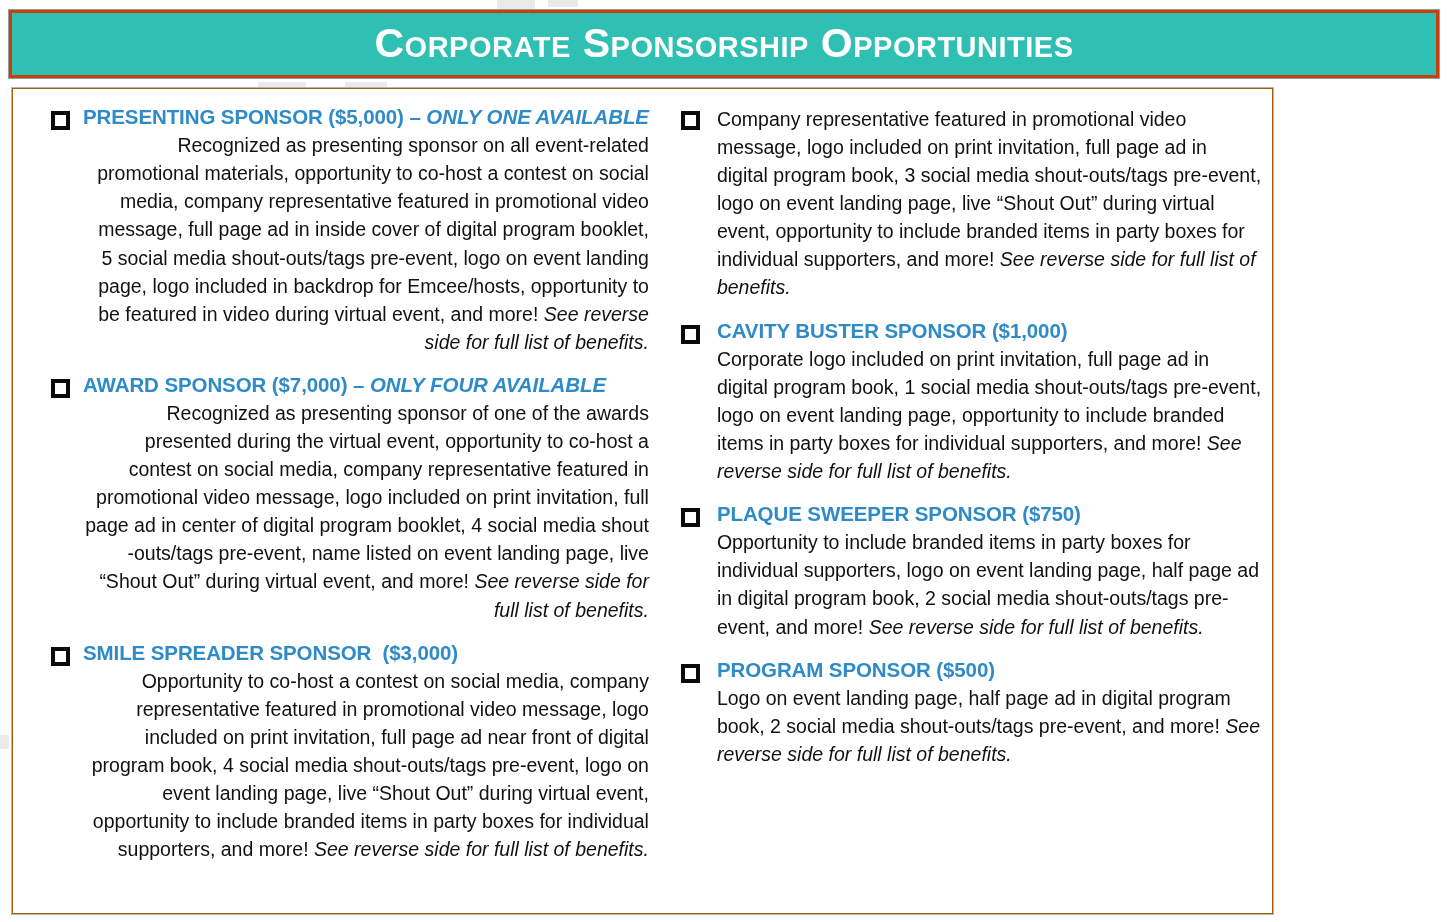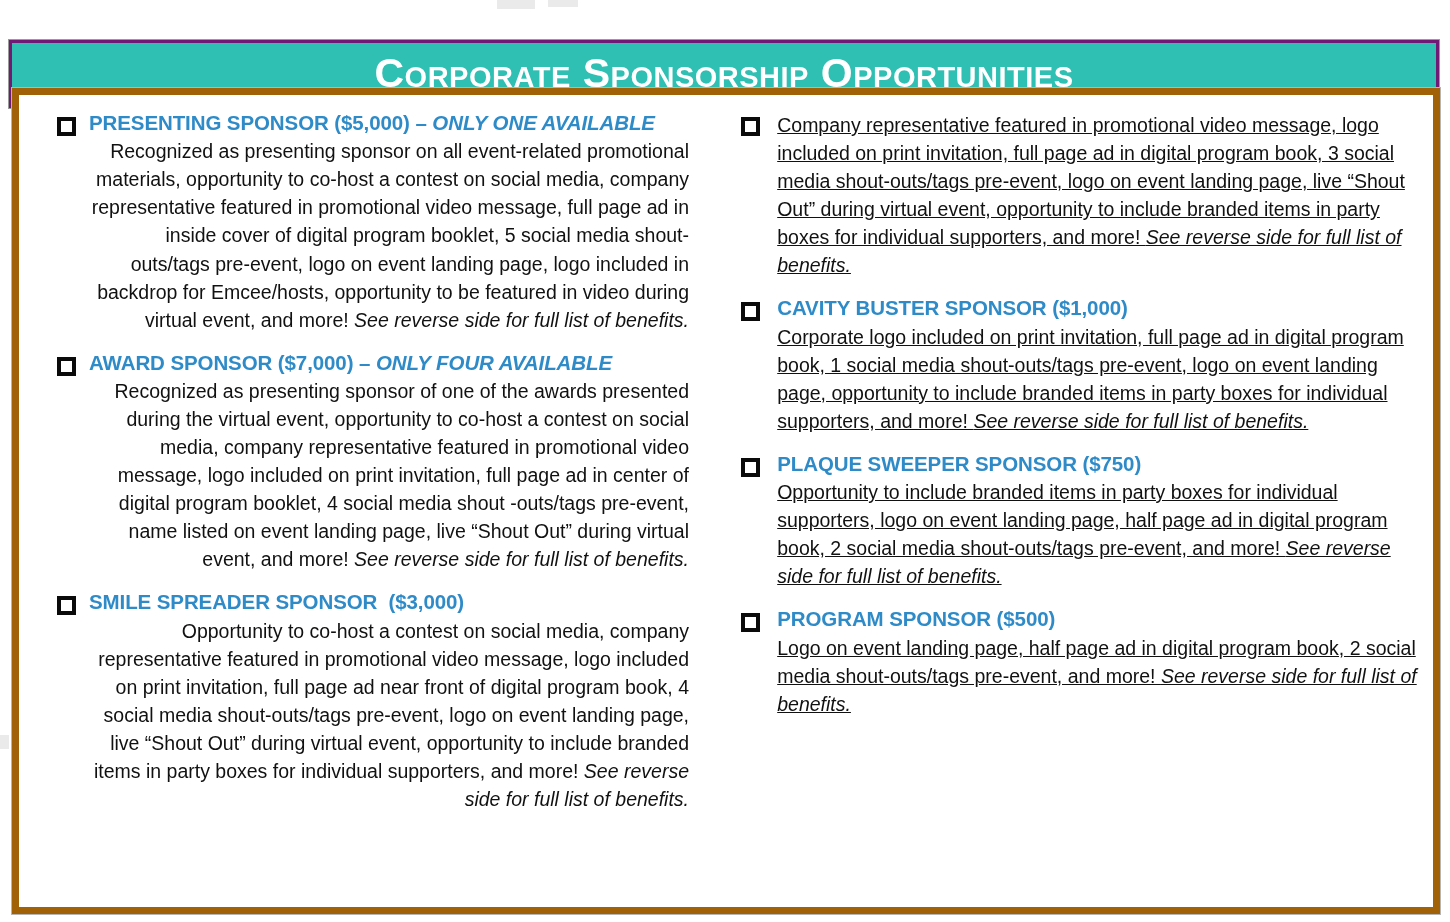--- a/index.html
+++ b/index.html
@@ -28,25 +28,24 @@
   .a4 { left: 345px;  top: 82px;  width: 42px; height: 9px; }
   .a5 { left: 0px;    top: 735px; width: 9px;  height: 14px; }
 
   
   .banner-wrap {
     position: absolute;
     left: 9px;
     top: 10px;
     width: 1430px;
     height: 68px;
-    border: 3px solid #701a75;
+    border: 3px solid #c2410c;
     background: #2fbfb3;
     box-sizing: border-box;
     box-shadow: 0 0 0 1px #9a9a9a;
-    margin-top: 30px;
   }
   .banner-title {
     position: absolute;
     left: 0; right: 0; top: 50%;
     transform: translateY(-52%);
     text-align: center;
     color: #ffffff;
     font-family: "Liberation Sans", sans-serif;
     font-size: 41px;
     font-weight: bold;
@@ -54,23 +53,23 @@
     letter-spacing: .5px;
     line-height: 1;
     white-space: nowrap;
   }
 
   
   .body-frame {
     position: absolute;
     left: 12px;
     top: 88px;
-    width: 1428px;
+    width: 1261px;
     height: 826px;
-    border: 7px solid #a16207;
+    border: 1px solid #a16207;
     background: #ffffff;
     box-sizing: border-box;
     box-shadow: 0 0 0 1px #b5b5b5;
   }
 
   .columns {
     position: absolute;
     left: 0; top: 0;
     width: 100%;
     height: 100%;
@@ -125,21 +124,21 @@
     line-height: 1.44;
     margin: 0;
     text-align: left;
   }
   .sponsor-desc .note {
     font-style: italic;
   }
 
   
   .col-left  .sponsor-desc { max-width: 600px; text-align: right; }
-  .col-right .sponsor-desc { max-width: 672px; text-decoration: underline; }
+  .col-right .sponsor-desc { max-width: 672px; }
   .col-right .sponsor { padding-left: 48px; }
   .col-right .checkbox { left: 12px; }
 </style>
 </head>
 <body>
 
 <div class="artifact a1"></div>
 <div class="artifact a2"></div>
 <div class="artifact a3"></div>
 <div class="artifact a4"></div>

